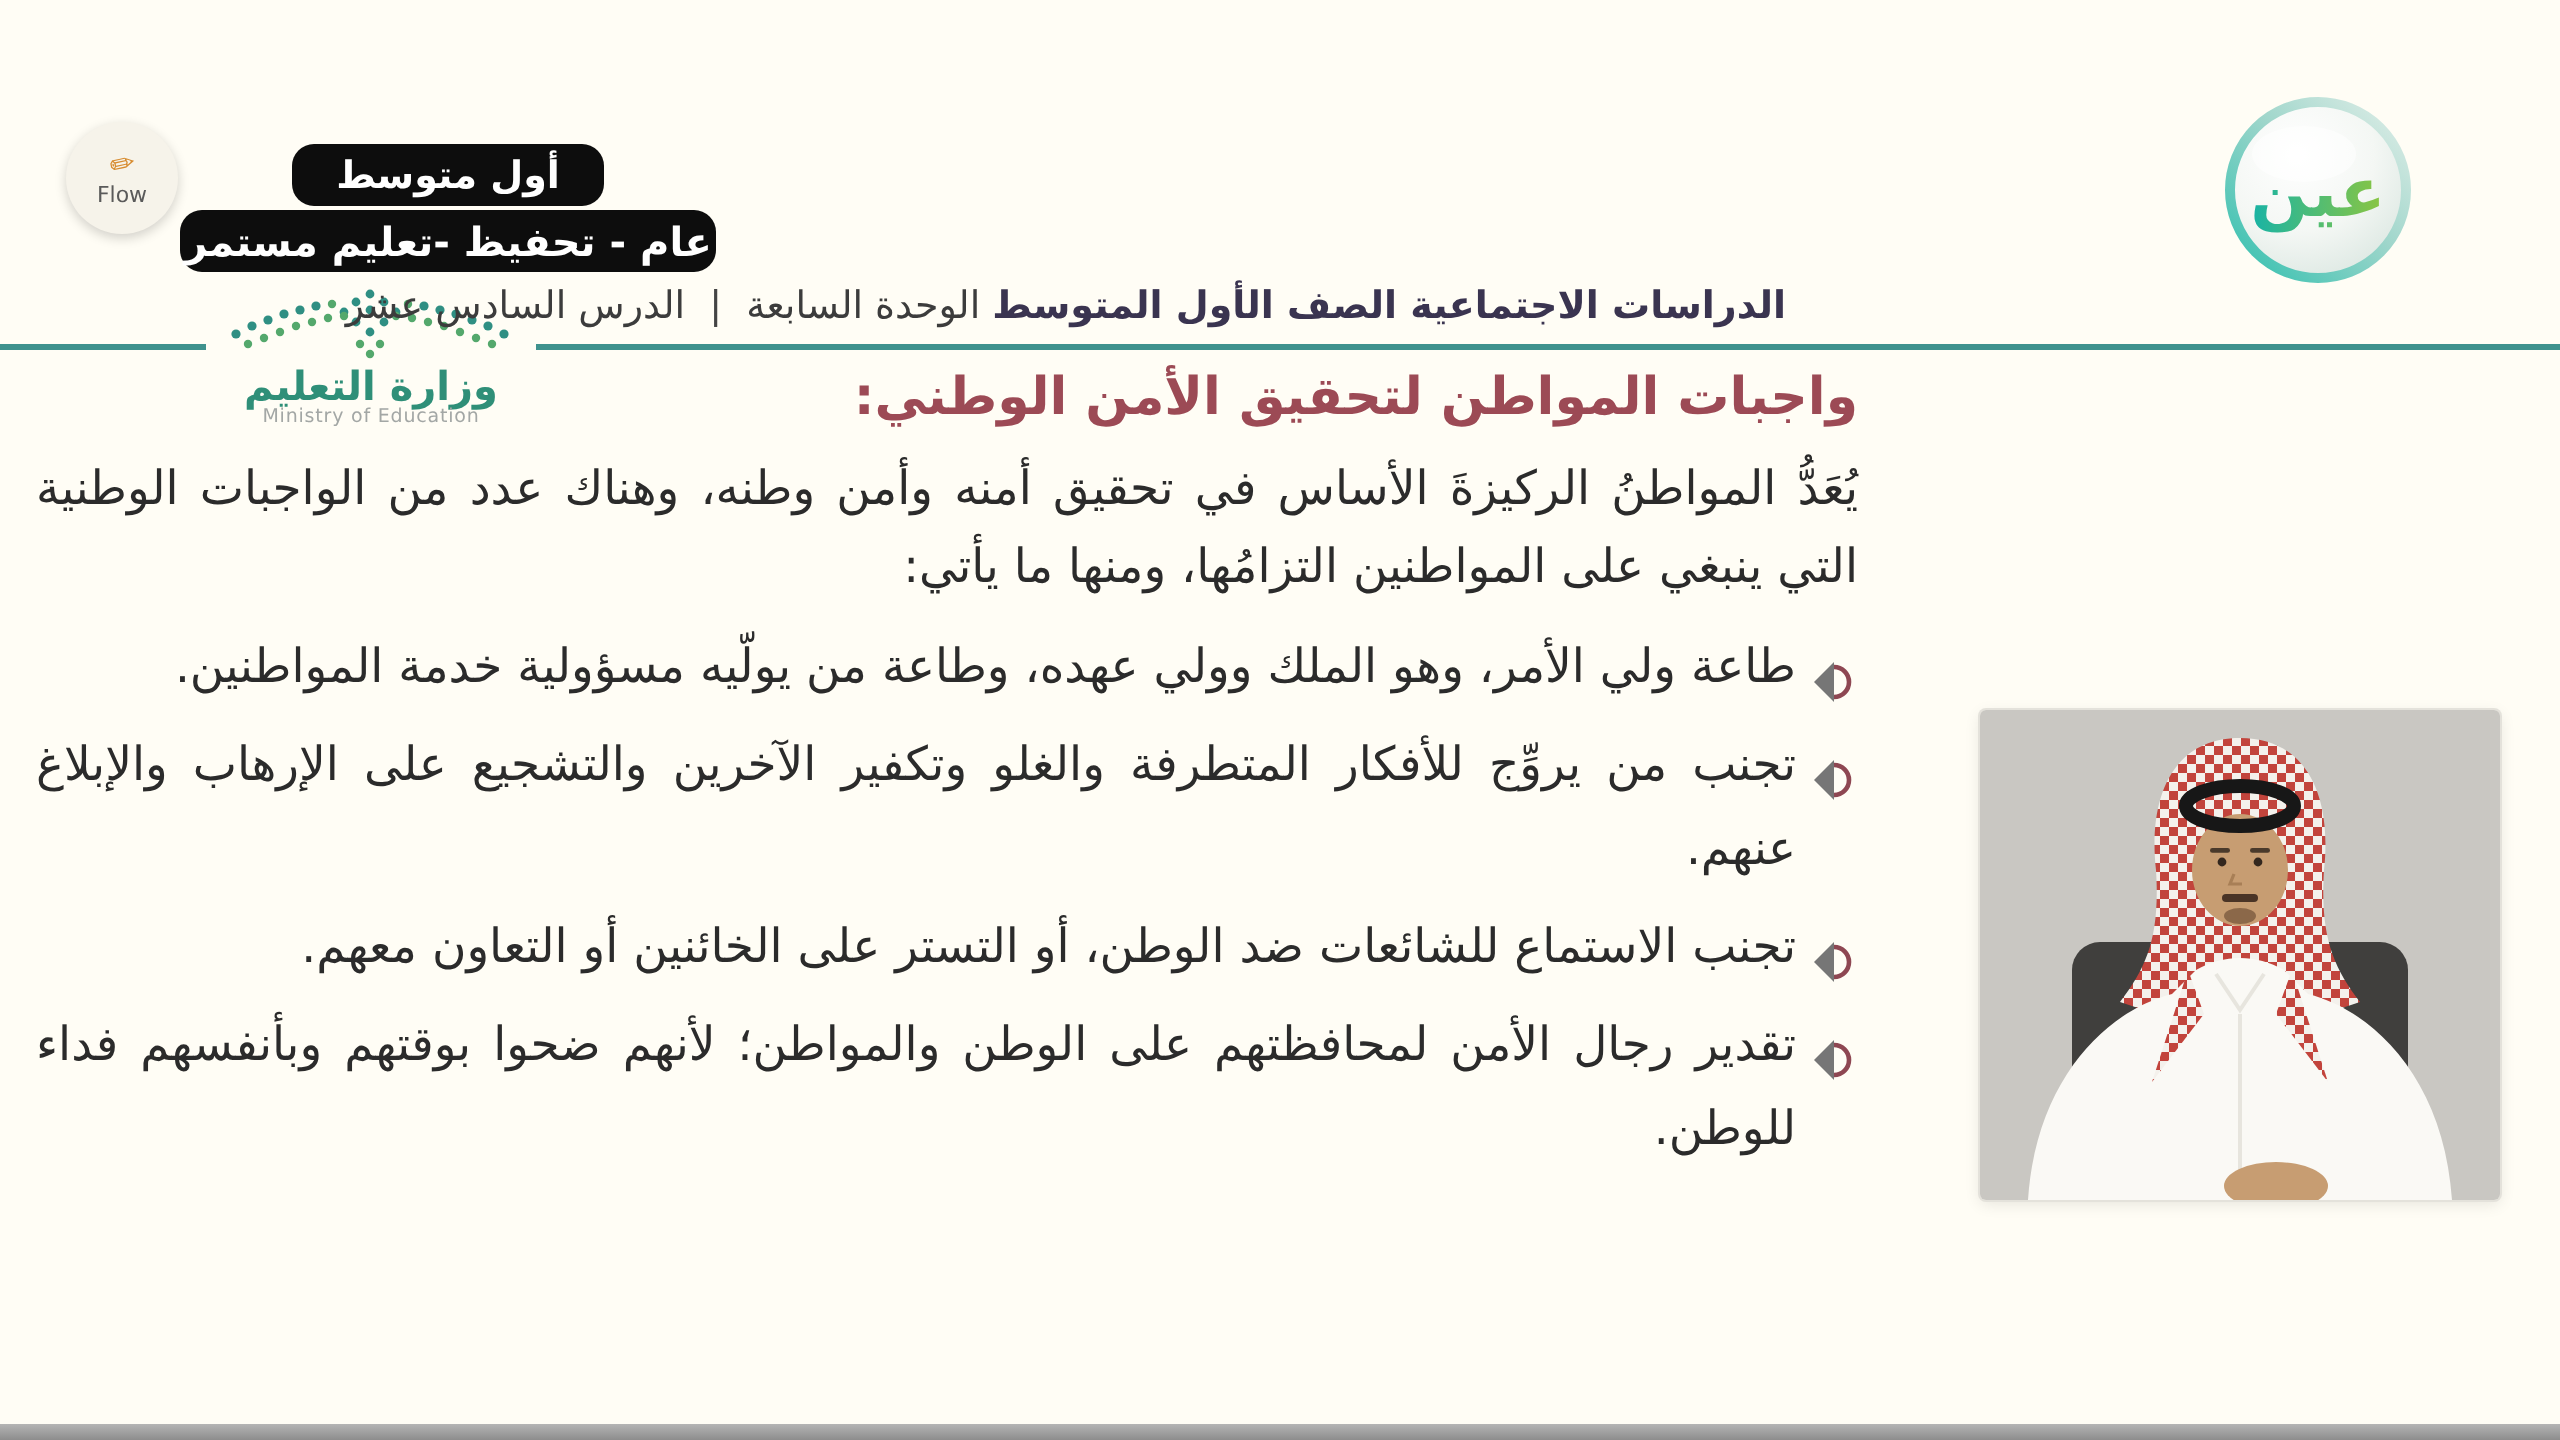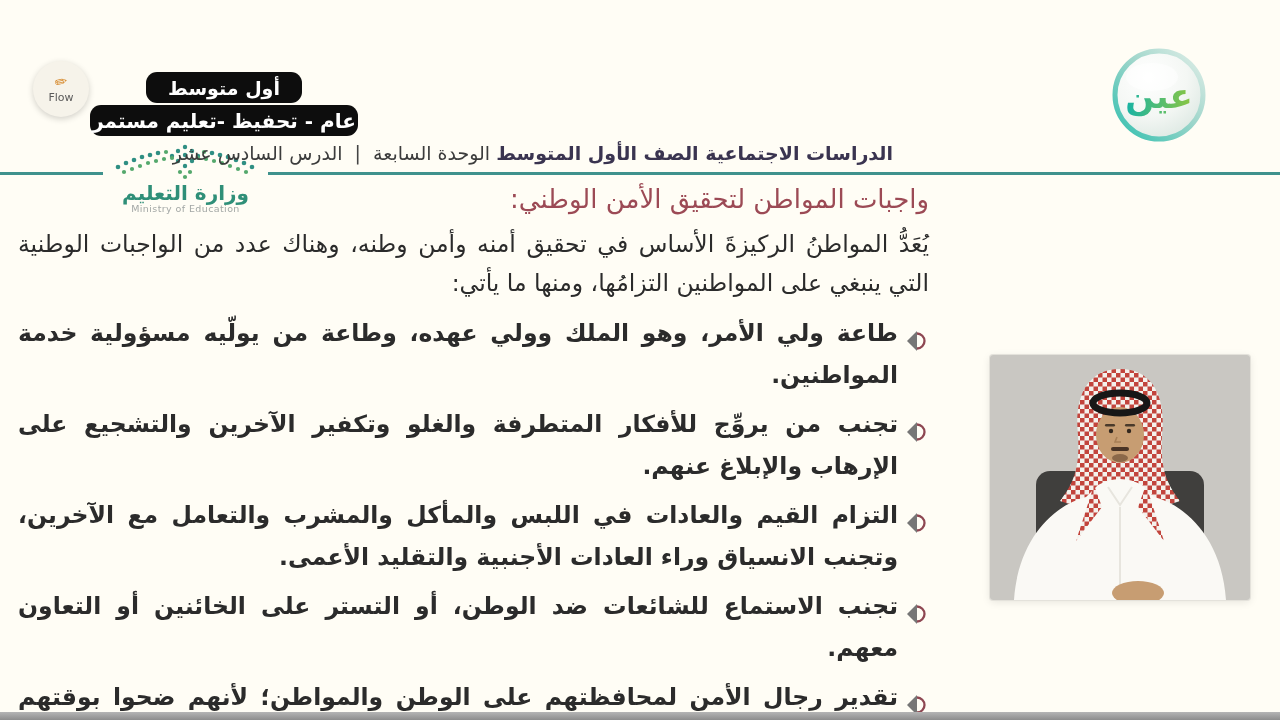--- a/index.html
+++ b/index.html
@@ -36,24 +36,24 @@
   .divider{position:absolute;left:0;right:0;top:172px;height:3px;background:var(--teal);z-index:1}
 
   
   .ministry{position:absolute;left:103px;top:141px;width:165px;height:86px;background:var(--cream);
     z-index:3;display:flex;flex-direction:column;align-items:center;justify-content:flex-start}
   .ministry .ar{font-size:20px;font-weight:bold;color:var(--ministry-green);margin-top:2px;line-height:1}
   .ministry .en{font-size:9.5px;color:#a3a7a5;margin-top:0;letter-spacing:.4px}
 
   
   .content{position:absolute;left:18px;top:182px;width:911px;direction:rtl;color:var(--ink);z-index:2}
-  .slide-title{font-size:26px;font-weight:normal;color:var(--title-red);margin-bottom:8px;line-height:1.35}
+  .slide-title{font-size:26px;font-weight:bold;color:var(--title-red);margin-bottom:8px;line-height:1.35}
   .intro{font-size:23.5px;font-weight:normal;line-height:39px;text-align:justify}
   ul.duties{list-style:none;margin-top:9px}
-  ul.duties li{position:relative;padding-right:31px;font-size:23.5px;font-weight:bold;
+  ul.duties li{position:relative;padding-right:31px;font-size:23.5px;font-weight:normal;
     line-height:42px;margin-bottom:7px;text-align:justify}
   ul.duties li .bullet-ic{position:absolute;right:2px;top:10px;width:20px;height:20px}
 
   
   .presenter{position:absolute;left:990px;top:355px;width:260px;height:245px;border-radius:3px;
     overflow:hidden;box-shadow:0 0 0 1px #e4e2db,0 2px 8px rgba(0,0,0,.10);z-index:4}
 
   .bottom-bar{position:absolute;left:0;right:0;bottom:0;height:8px;
     background:linear-gradient(#b5b5b5,#8d8d8d);z-index:6}
 </style>
@@ -176,29 +176,20 @@
       </span>
       <span>تجنب من يروِّج للأفكار المتطرفة والغلو وتكفير الآخرين والتشجيع على الإرهاب والإبلاغ عنهم.</span>
     </li>
         <li>
       <span class="bullet-ic">
         <svg width="20" height="20" viewBox="0 0 20 20">
           <polygon points="10,0 0,10 10,20" fill="#767676"></polygon>
           <path d="M10,2.5 A7.5,7.5 0 0 1 10,17.5" fill="none" stroke="#8e4752" stroke-width="2.3"></path>
         </svg>
       </span>
-      <span>التزام القيم والعادات في اللبس والمأكل والمشرب والتعامل مع الآخرين، وتجنب الانسياق وراء العادات الأجنبية والتقليد الأعمى.</span>
-    </li>
-        <li>
-      <span class="bullet-ic">
-        <svg width="20" height="20" viewBox="0 0 20 20">
-          <polygon points="10,0 0,10 10,20" fill="#767676"></polygon>
-          <path d="M10,2.5 A7.5,7.5 0 0 1 10,17.5" fill="none" stroke="#8e4752" stroke-width="2.3"></path>
-        </svg>
-      </span>
       <span>تجنب الاستماع للشائعات ضد الوطن، أو التستر على الخائنين أو التعاون معهم.</span>
     </li>
         <li>
       <span class="bullet-ic">
         <svg width="20" height="20" viewBox="0 0 20 20">
           <polygon points="10,0 0,10 10,20" fill="#767676"></polygon>
           <path d="M10,2.5 A7.5,7.5 0 0 1 10,17.5" fill="none" stroke="#8e4752" stroke-width="2.3"></path>
         </svg>
       </span>
       <span>تقدير رجال الأمن لمحافظتهم على الوطن والمواطن؛ لأنهم ضحوا بوقتهم وبأنفسهم فداء للوطن.</span>

